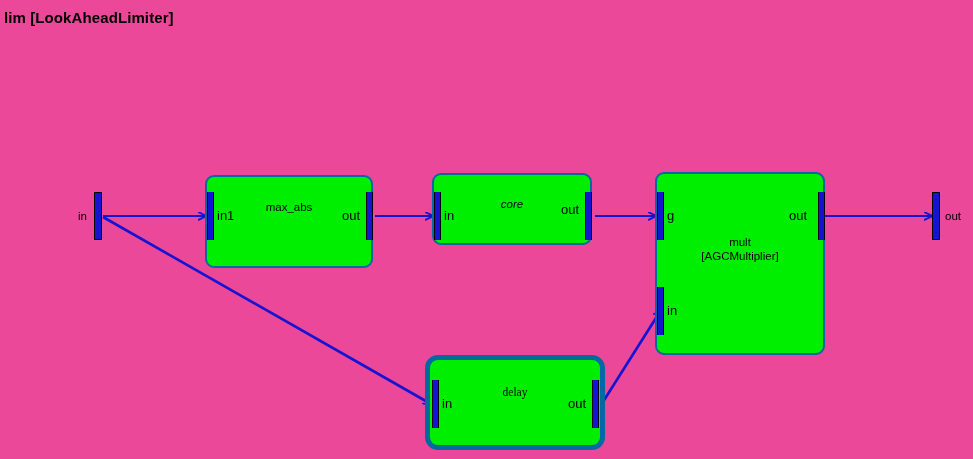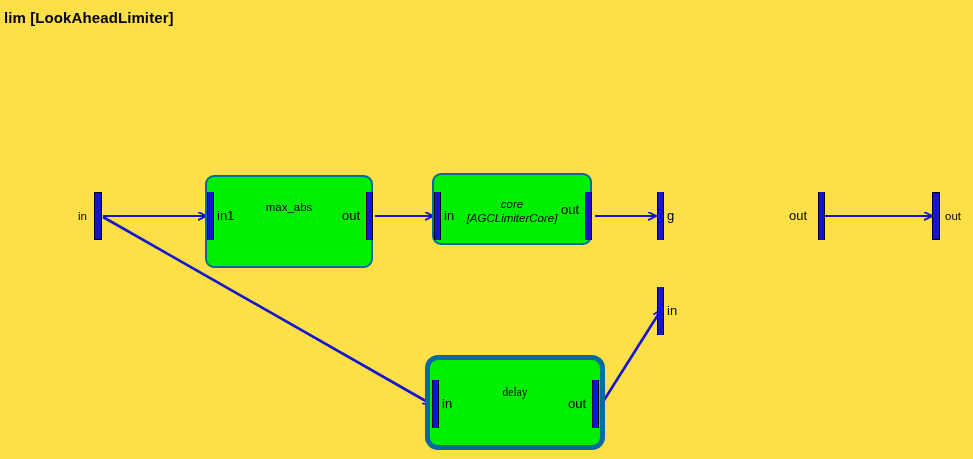--- a/index.html
+++ b/index.html
@@ -7,21 +7,21 @@
     padding: 0;
     background: #ffffff;
   }
   body {
     font-family: "Liberation Sans", sans-serif;
   }
   #canvas {
     position: relative;
     width: 973px;
     height: 459px;
-    background: #fde047;
+    background: #ec4899;
     overflow: hidden;
   }
   #diagram-title {
     position: absolute;
     left: 4px;
     top: 9px;
     font-size: 15px;
     font-weight: bold;
     color: #000000;
     white-space: nowrap;
@@ -128,28 +128,33 @@
     </div>
   </div>
   <div class="port" style="left:207px; top:192px; height:48px;"></div>
   <div class="port-label" style="left:217px; top:210px;">in1</div>
   <div class="port" style="left:366px; top:192px; height:48px;"></div>
   <div class="port-label" style="left:342px; top:210px;">out</div>
 
   <div class="block" style="left:432px; top:173px; width:160px; height:72px;font-style:italic;">
     <div class="block-label" style="top:22px;">
       <span>core</span>
-      <span class="l2">[AGCLimiterCore]</span>
     </div>
   </div>
   <div class="port" style="left:434px; top:192px; height:48px;"></div>
   <div class="port-label" style="left:444px; top:210px;">in</div>
   <div class="port" style="left:585px; top:192px; height:48px;"></div>
   <div class="port-label" style="left:561px; top:204px;">out</div>
 
+  <div class="block" style="left:655px; top:172px; width:170px; height:183px;">
+    <div class="block-label" style="top:61px;">
+      <span>mult</span>
+      <span class="l2">[AGCMultiplier]</span>
+    </div>
+  </div>
   <div class="port" style="left:657px; top:192px; height:48px;"></div>
   <div class="port-label" style="left:667px; top:210px;">g</div>
   <div class="port" style="left:657px; top:287px; height:48px;"></div>
   <div class="port-label" style="left:667px; top:305px;">in</div>
   <div class="port" style="left:818px; top:192px; height:48px;"></div>
   <div class="port-label" style="left:789px; top:210px;">out</div>
 
   <div class="block thick" style="left:425px; top:355px; width:180px; height:95px;font-family:Liberation Serif, serif;">
     <div class="block-label" style="top:25px;">
       <span>delay</span>

